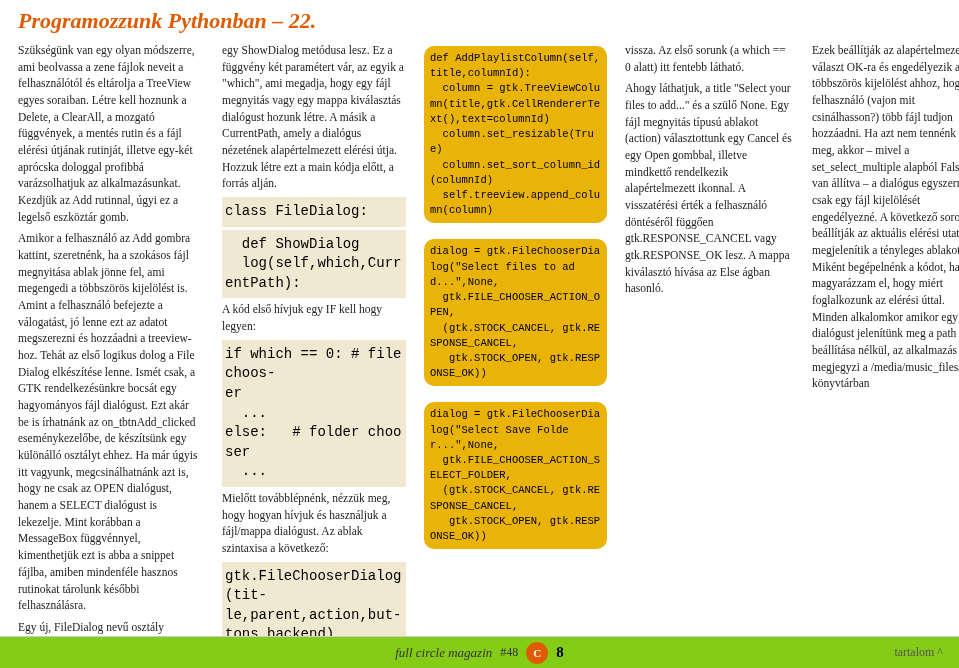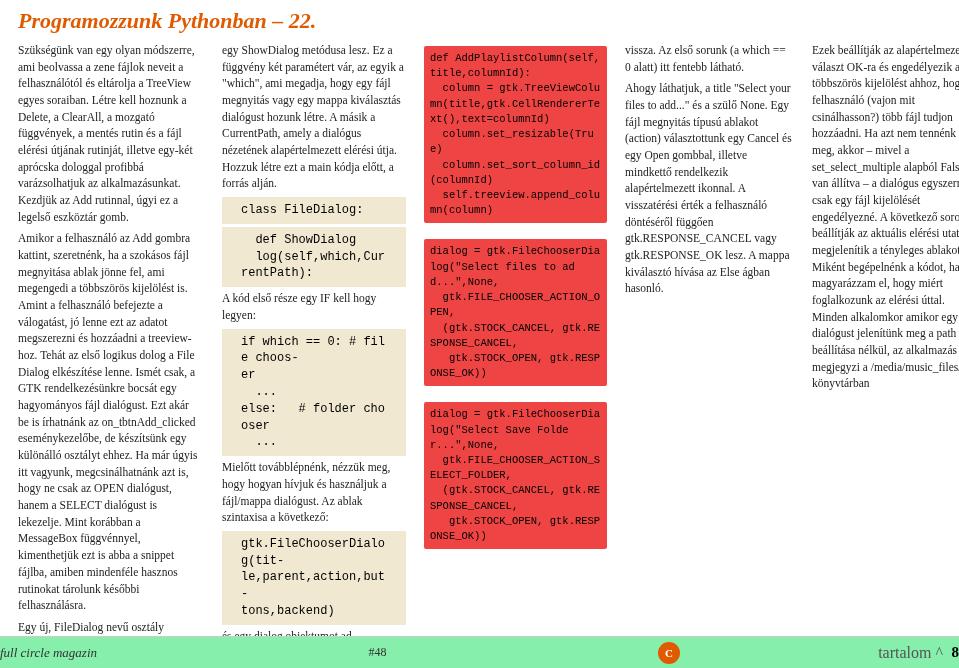--- a/index.html
+++ b/index.html
@@ -77,44 +77,44 @@
     .col5 {
       width: 178px;
       min-width: 178px;
       padding: 4px 6px 4px 6px;
       font-size: 11.5px;
       line-height: 1.45;
       color: #222;
     }
 
     .code-block {
-      background: #ef4444;
+      background: #eab308;
       font-family: 'Courier New', Courier, monospace;
       font-size: 10.5px;
       line-height: 1.45;
       padding: 5px 6px;
       margin: 4px 0;
       white-space: pre-wrap;
       word-break: break-all;
       color: #000;
-      border-radius: 2px;
+      border-radius: 10px;
     }
 
     
     .page-footer {
       position: fixed;
       bottom: 0;
       left: 0;
       width: 959px;
       height: 32px;
-      background: #86efac;
+      background: #84cc16;
       border-top: 1px solid #ccc;
       display: flex;
       align-items: center;
-      justify-content: space-between;
+      justify-content: center;
       font-size: 12px;
       color: #333;
       gap: 8px;
     }
     .footer-mag {
       font-style: italic;
       font-size: 13px;
       color: #333;
     }
     .footer-circle {
@@ -130,40 +130,40 @@
       font-size: 11px;
     }
     .footer-page {
       font-weight: bold;
       font-size: 15px;
       color: #000;
     }
     .footer-toc {
       position: absolute;
       right: 16px;
-      font-size: 16px;
+      font-size: 12px;
       color: #555;
     }
 
     p { margin-bottom: 5px; }
 
     .col-divider {
       width: 1px;
       background: #ccc;
       margin: 0 2px;
       align-self: stretch;
     }
 
     .highlight-box {
       background: #f0e8d0;
       border: none;
       font-family: 'Courier New', Courier, monospace;
-      font-size: 12px;
+      font-size: 14px;
       line-height: 1.4;
-      padding: 5px 19px;
+      padding: 5px 3px;
       margin: 3px 0;
       white-space: pre-wrap;
       word-break: break-all;
       color: #000;
     }
   </style>
 </head>
 <body>
 
 <div class="page-header">
@@ -180,21 +180,21 @@
     <p>Egy új, FileDialog nevű osztály definiálásával kezdünk, aminek csak</p>
   </div>
 
   <div class="col-divider"></div>
 
   <div class="col2">
     <p>egy ShowDialog metódusa lesz. Ez a függvény két paramétert vár, az egyik a "which", ami megadja, hogy egy fájl megnyitás vagy egy mappa kiválasztás dialógust hozunk létre. A másik a CurrentPath, amely a dialógus nézetének alapértelmezett elérési útja. Hozzuk létre ezt a main kódja előtt, a forrás alján.</p>
     <div class="highlight-box"><span>class FileDialog:</span></div>
     <div class="highlight-box"><span>  def ShowDialog
   log(self,which,CurrentPath):</span></div>
-    <p>A kód első része egy IF kell hogy legyen:</p>
+    <p>A kód első hívjuk egy IF kell hogy legyen:</p>
     <div class="highlight-box"><span>if which == 0: # file choos-
 er
   ...
 else:   # folder chooser
   ...</span></div>
     <p>Mielőtt továbblépnénk, nézzük meg, hogy hogyan hívjuk és használjuk a fájl/mappa dialógust. Az ablak szintaxisa a következő:</p>
     <div class="highlight-box"><span>gtk.FileChooserDialog(tit-
 le,parent,action,but-
 tons,backend)</span></div>
     <p>és egy dialog objektumot ad</p>

